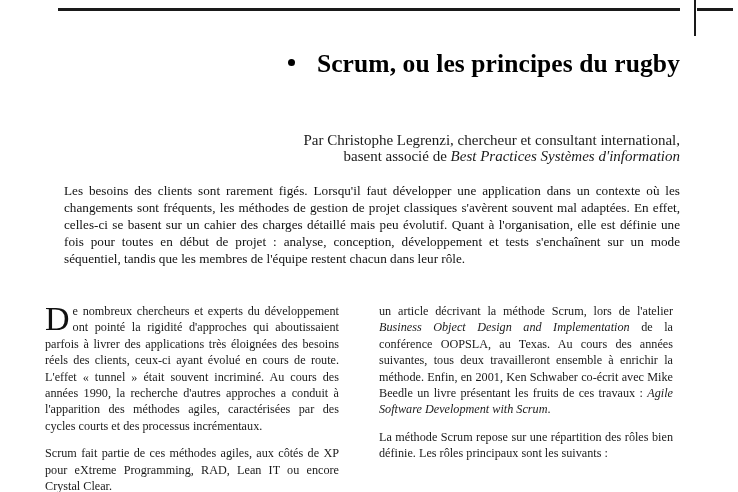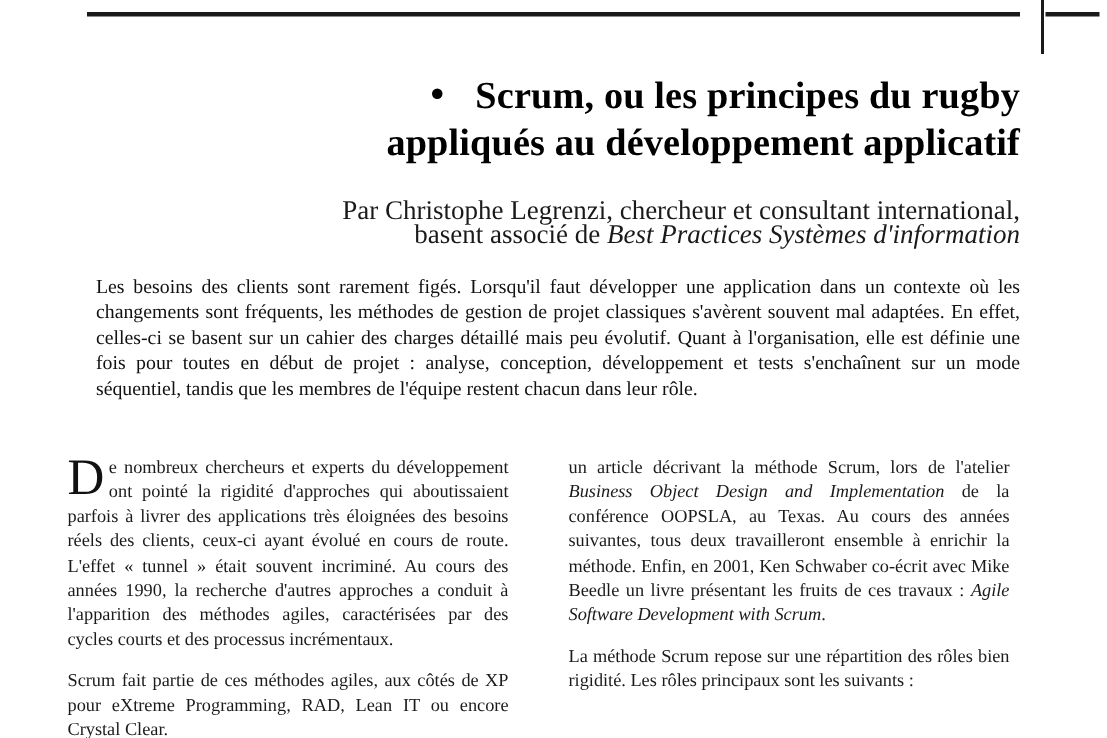--- a/index.html
+++ b/index.html
@@ -77,21 +77,21 @@
     margin-right: 22px;
   }
 
   
   .byline {
     position: absolute;
     left: 58px;
     top: 132px;
     width: 622px;
     text-align: right;
-    font-size: 18px;
+    font-size: 15px;
     line-height: 16px;
     color: #1a1a1a;
   }
   .byline em {
   }
 
   
   .chapeau {
     position: absolute;
     left: 64px;
@@ -158,36 +158,35 @@
 <div class="page">
 
   <div class="top-rule"></div>
   <div class="top-rule-right"></div>
   <div class="right-vrule"></div>
 
   <div class="title-block">
     <div class="title-line">
       <span class="bullet-dot"></span><span>Scrum, ou les principes du rugby</span>
     </div>
-    <div class="title-line">appliqués au développement applicatif</div>
   </div>
 
   <div class="byline">
     <div>Par Christophe Legrenzi, chercheur et consultant international,</div>
     <div><span>basent associé de </span><em>Best Practices Systèmes d'information</em></div>
   </div>
 
   <div class="chapeau">Les besoins des clients sont rarement figés. Lorsqu'il faut développer une application dans un contexte où les changements sont fréquents, les méthodes de gestion de projet classiques s'avèrent souvent mal adaptées. En effet, celles-ci se basent sur un cahier des charges détaillé mais peu évolutif. Quant à l'organisation, elle est définie une fois pour toutes en début de projet : analyse, conception, développement et tests s'enchaînent sur un mode séquentiel, tandis que les membres de l'équipe restent chacun dans leur rôle.</div>
 
   <div class="col col-left">
     <p><span class="dropcap">D</span><span>e nombreux chercheurs et experts du développement ont pointé la rigidité d'approches qui aboutissaient parfois à livrer des applications très éloignées des besoins réels des clients, ceux-ci ayant évolué en cours de route. L'effet « tunnel » était souvent incriminé. Au cours des années 1990, la recherche d'autres approches a conduit à l'apparition des méthodes agiles, caractérisées par des cycles courts et des processus incrémentaux.</span></p>
     <p>Scrum fait partie de ces méthodes agiles, aux côtés de XP pour eXtreme Programming, RAD, Lean IT ou encore Crystal Clear.</p>
   </div>
 
   <div class="col col-right">
     <p><span>un article décrivant la méthode Scrum, lors de l'atelier </span><em>Business Object Design and Implementation</em><span> de la conférence OOPSLA, au Texas. Au cours des années suivantes, tous deux travailleront ensemble à enrichir la méthode. Enfin, en 2001, Ken Schwaber co-écrit avec Mike Beedle un livre présentant les fruits de ces travaux : </span><em>Agile Software Development with Scrum</em><span>.</span></p>
-    <p>La méthode Scrum repose sur une répartition des rôles bien rigidité. Les rôles principaux sont les suivants :</p>
+    <p>La méthode Scrum repose sur une répartition des rôles bien définie. Les rôles principaux sont les suivants :</p>
     <ul class="bullet-list">
       <li><span class="li-dot"></span><em>Le Scrum Master</em><span> n'est pas un manager au sens classique</span></li>
     </ul>
   </div>
 
 </div>
 
 </body></html>

